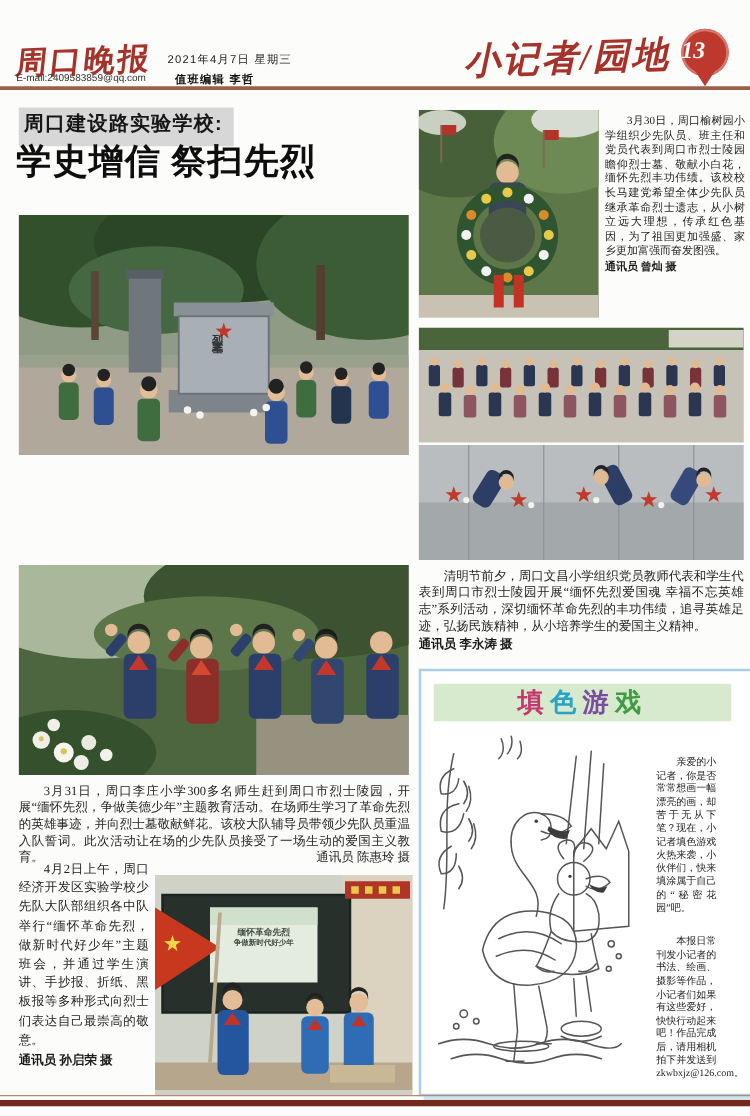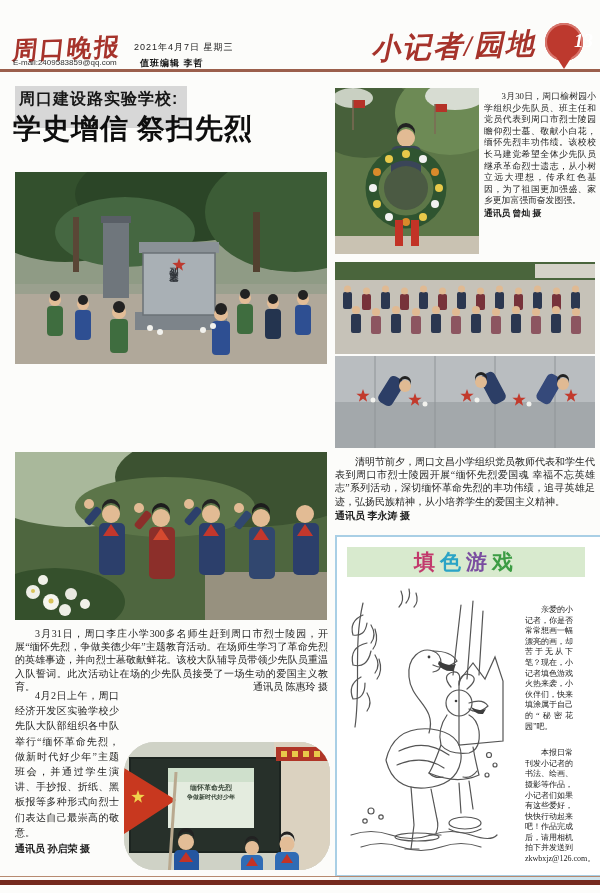--- a/index.html
+++ b/index.html
@@ -14,26 +14,26 @@
   .hdate{left:134px;top:41px;font-size:9px;color:#222;letter-spacing:1px;}
   .hemail{left:13px;top:58px;font-size:8px;color:#333;}
   .heditor{left:140px;top:57px;font-size:9px;color:#111;font-weight:bold;letter-spacing:1px;}
   .section-title{right:64px;top:27px;font-size:29px;font-weight:bold;font-style:italic;
                  color:#a6332b;letter-spacing:2px;transform:rotate(-2deg);}
   .badge{left:545px;top:23px;width:38px;height:38px;border-radius:50%;background:#bd392e;
          box-shadow:inset 0 0 0 2px #d8766d;z-index:3;}
   .badge::after{content:"";position:absolute;left:50%;top:29px;transform:translateX(-50%);
                 border:11px solid transparent;border-top:17px solid #bd392e;}
   .badge .num{position:absolute;left:0;top:7px;width:16px;text-align:left;font-size:19px;
-              font-weight:bold;font-style:italic;color:#fff;margin-left:29px;}
+              font-weight:bold;font-style:italic;color:#fff;}
   .top-rule{left:0;top:69px;width:600px;height:3px;background:#9b5f4c;}
 
   
   .kicker{left:15px;top:86px;background:#d7d7d7;color:#161616;font-size:16px;font-weight:bold;
-          padding:3px 9px 18px 4px;letter-spacing:1px;}
+          padding:3px 9px 7px 4px;letter-spacing:1px;}
   .headline{left:13px;top:110px;font-size:28px;font-weight:bold;color:#0e0e0e;letter-spacing:1px;}
 
   
   .btext{font-size:10px;line-height:13.2px;text-align:justify;color:#1d1d1d;}
   .btext p{margin:0;text-indent:2em;}
   .byline{text-align:left;margin-top:1px;font-weight:bold;}
   .narrow{font-size:10px;line-height:15.2px;}
   .rsmall{font-size:8.8px;line-height:11.6px;}
 
   .photo{overflow:hidden;background:#cfcfc8;}
@@ -173,21 +173,21 @@
 
   <div class="abs btext" style="left:15px;top:627px;width:313px;">
     <p><span>3月31日，周口李庄小学300多名师生赶到周口市烈士陵园，开展“缅怀先烈，争做美德少年”主题教育活动。在场师生学习了革命先烈的英雄事迹，并向烈士墓敬献鲜花。该校大队辅导员带领少先队员重温入队誓词。此次活动让在场的少先队员接受了一场生动的爱国主义教育。</span><span style="float:right">通讯员 陈惠玲 摄</span></p>
   </div>
 
   <div class="abs btext narrow" style="left:15px;top:664px;width:104px;margin-top:24px;">
     <p>4月2日上午，周口经济开发区实验学校少先队大队部组织各中队举行“缅怀革命先烈，做新时代好少年”主题班会，并通过学生演讲、手抄报、折纸、黑板报等多种形式向烈士们表达自己最崇高的敬意。</p>
     <div class="byline">通讯员 孙启荣 摄</div>
   </div>
 
-  <div class="abs photo" style="left:124px;top:742px;width:206px;height:128px;border-radius:31px;">
+  <div class="abs photo" style="left:124px;top:700px;width:206px;height:176px;">
     <svg width="206" height="172" viewBox="0 0 206 172" preserveAspectRatio="none">
       <rect width="206" height="172" fill="#cfd2c6"></rect>
       <rect x="150" y="0" width="56" height="172" fill="#dbd2c0"></rect>
       <rect x="0" y="150" width="206" height="22" fill="#b6a68c"></rect>
       <rect x="6" y="16" width="150" height="94" fill="#27302a" stroke="#1c2420" stroke-width="2"></rect>
       <rect x="44" y="26" width="86" height="60" fill="#e4ecdf"></rect>
       <rect x="44" y="26" width="86" height="14" fill="#cfe0cc"></rect>
       <rect x="152" y="5" width="52" height="14" fill="#b03527"></rect>
       <rect x="157" y="9" width="6" height="6" fill="#e8c94a"></rect>
         <rect x="168" y="9" width="6" height="6" fill="#e8c94a"></rect>

